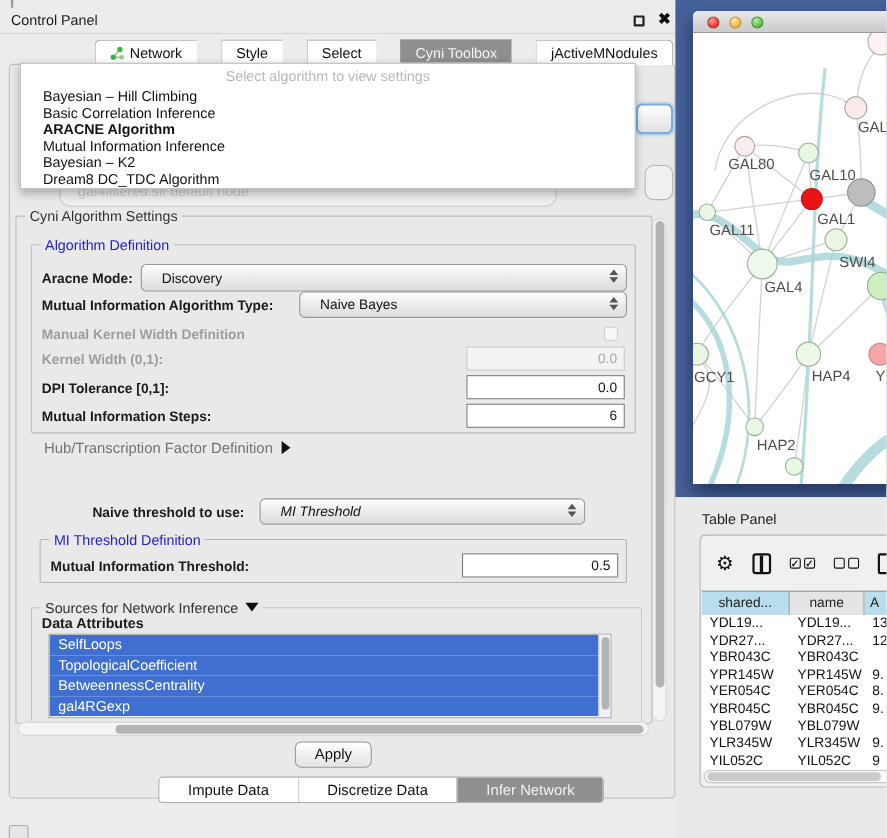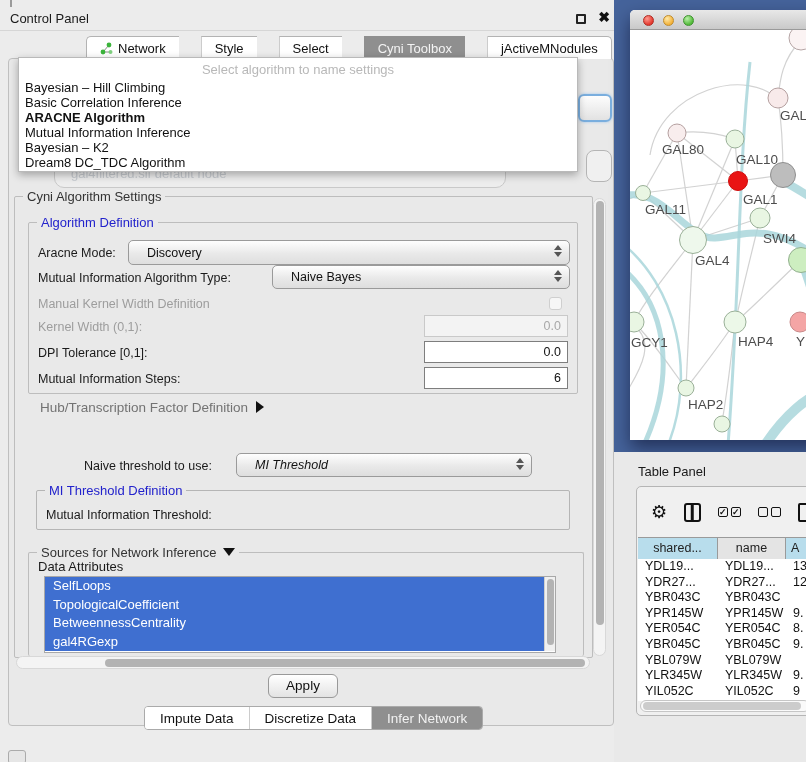--- a/index.html
+++ b/index.html
@@ -22,38 +22,38 @@
   .tab:first-child { border-left:1px solid #b3b3b3; border-top-left-radius:5px; }
   .tab:last-child { border-right:1px solid #b3b3b3; border-top-right-radius:5px; }
   .tab + .tab { border-left:1px solid #cccccc; }
   .tab.sel { background:#8f8f8f; color:#f4f4f4; border-left:1px solid #8f8f8f; border-top:1px solid #8f8f8f; }
   .net-ico { width:13px; height:13px; margin-right:5px; }
 
   
   .popup { left:18px; top:57px; width:560px; height:115px; background:#fff; border:1px solid #b9b9b9;
            box-shadow:0 3px 8px rgba(0,0,0,.3); z-index:40; }
   .popup-prompt { text-align:center; color:#b8b8b8; font-size:13px; padding-top:4px; height:22px; }
-  .menu-item { font-size:13px; color:#111; padding:0 6px; height:15px; line-height:15px; white-space:nowrap; }
+  .menu-item { font-size:13px; color:#111; padding:0 20px; height:15px; line-height:15px; white-space:nowrap; }
   .menu-item.bold { font-weight:bold; }
 
   
   .sliver-combo { left:578px; top:94px; width:34px; height:28px; border:2px solid #7aaede; border-radius:6px;
                   background:linear-gradient(#fdfdfd,#e2e2e2); z-index:10; box-shadow:0 0 3px #9cc4ec; }
   .sliver-ctl { left:586px; top:150px; width:26px; height:32px; border:1px solid #b5b5b5; border-radius:8px; background:#f0f0f0; z-index:10; }
   .bg-field { left:54px; top:160px; width:452px; height:28px; border:1px solid #c9c9c9; border-radius:10px;
               background:#ededed; z-index:9; color:#c7cbd0; font-size:13px; line-height:26px; padding-left:16px; }
 
   
   .group { position:absolute; border:1px solid #bdbdbd; border-radius:2px; }
   .legend { position:absolute; top:-8px; left:8px; background:#e9e9e9; padding:0 4px; font-size:13px; white-space:nowrap; }
   .legend.blue { color:#2222cc; }
   .legend.green { color:#2ecc2e; }
   .legend.plain { color:#333; }
 
-  .lbl { position:absolute; font-size:12.5px; font-weight:normal; color:#1a1a1a; white-space:nowrap; }
+  .lbl { position:absolute; font-size:12.5px; font-weight:bold; color:#1a1a1a; white-space:nowrap; }
   .lbl.gray { color:#9d9d9d; }
 
   .combo { position:absolute; height:25px; border:1px solid #9a9a9a; border-radius:5px;
            background:linear-gradient(#fefefe,#e9e9e9 55%,#dedede); font-size:12.5px; color:#111;
            display:flex; align-items:center; padding-left:18px; }
   .combo .spin { position:absolute; right:5px; top:4px; width:12px; display:flex; flex-direction:column; align-items:center; gap:2px; }
   .combo .up { width:0; height:0; border-left:4px solid transparent; border-right:4px solid transparent; border-bottom:5px solid #555; }
   .combo .dn { width:0; height:0; border-left:4px solid transparent; border-right:4px solid transparent; border-top:5px solid #555; }
 
   .field { position:absolute; height:22px; background:#fff; border:1px solid #7e7e7e; font-size:12.5px; color:#111;
@@ -74,21 +74,21 @@
 
   .vscroll { left:593px; top:198px; width:13px; height:458px; background:#f4f4f4; border:1px solid #d8d8d8; border-radius:7px; }
   .vthumb { position:absolute; left:1.5px; top:2px; width:8px; height:424px; background:#b3b3b3; border-radius:5px; }
   .hscroll { left:16px; top:656px; width:574px; height:13px; background:#f4f4f4; border:1px solid #d8d8d8; border-radius:7px; }
   .hthumb { position:absolute; left:88px; top:1.5px; width:480px; height:8px; background:#b3b3b3; border-radius:5px; }
 
   .apply-btn { left:268px; top:674px; width:70px; height:24px; border:1px solid #999; border-radius:6px;
                background:linear-gradient(#ffffff,#e3e3e3); font-size:13.5px; color:#111; text-align:center; line-height:22px; }
 
   .bottom-tabs { left:144px; top:706px; height:24px; display:flex; border:1px solid #aaa; border-radius:4px; overflow:hidden; background:#fff; }
-  .btab { font-size:13.5px; color:#111; background:#fff; padding:0 15px; line-height:23px; }
+  .btab { font-size:13.5px; color:#111; background:#fff; padding:0 26px; line-height:23px; }
   .btab + .btab { border-left:1px solid #ccc; }
   .btab.sel { background:#8f8f8f; color:#f2f2f2; }
 
   
   .desktop { left:614px; top:0; width:192px; height:452px; background:#45639b; }
   .net-window { left:630px; top:10px; width:210px; height:430px; border-radius:5px 5px 0 0;
                 box-shadow:0 8px 18px rgba(0,0,25,.5); background:#fff; }
   .net-titlebar { position:absolute; left:0; top:0; width:100%; height:20px; border-radius:5px 5px 0 0;
                   background:linear-gradient(#e8e8e8,#c9c9c9); border-bottom:1px solid #9a9a9a; }
   .light { position:absolute; top:4.5px; width:11px; height:11px; border-radius:50%; }
@@ -159,21 +159,21 @@
     <div class="tab">
       <span>jActiveMNodules</span>
     </div>
   </div>
 
   <div class="abs sliver-combo"></div>
   <div class="abs sliver-ctl"></div>
   <div class="abs bg-field">gal4filtered.sif default node</div>
 
   <div class="abs popup">
-    <div class="popup-prompt">Select algorithm to name settings</div>
+    <div class="popup-prompt">Select algorithm to view settings</div>
     <div>
 
         <div class="menu-item">Bayesian – Hill Climbing</div>
 
         <div class="menu-item">Basic Correlation Inference</div>
 
         <div class="menu-item bold">ARACNE Algorithm</div>
 
         <div class="menu-item">Mutual Information Inference</div>
 
@@ -232,20 +232,21 @@
     <span class="spin">
         <span class="up"></span>
         <span class="dn"></span>
       </span>
   </div>
 
   <div class="group" style="left:36px; top:490px; width:534px; height:40px; border-color:#b5b5b5;">
     <div class="legend blue">MI Threshold Definition</div>
   </div>
   <div class="lbl" style="left:46px; top:508px;">Mutual Information Threshold:</div>
+  <div class="field" style="left:420px; top:503px; width:142px;">0.5</div>
 
   <div class="group" style="left:28px; top:552px; width:556px; height:104px; border-bottom:none;">
     <div class="legend plain"><span>Sources for Network Inference</span><span class="tri-down"></span></div>
   </div>
   <div class="lbl" style="left:38px; top:559px; font-size:13px;">Data Attributes</div>
 
   <div class="attr-list">
 
       <div class="attr-item">SelfLoops</div>
 

